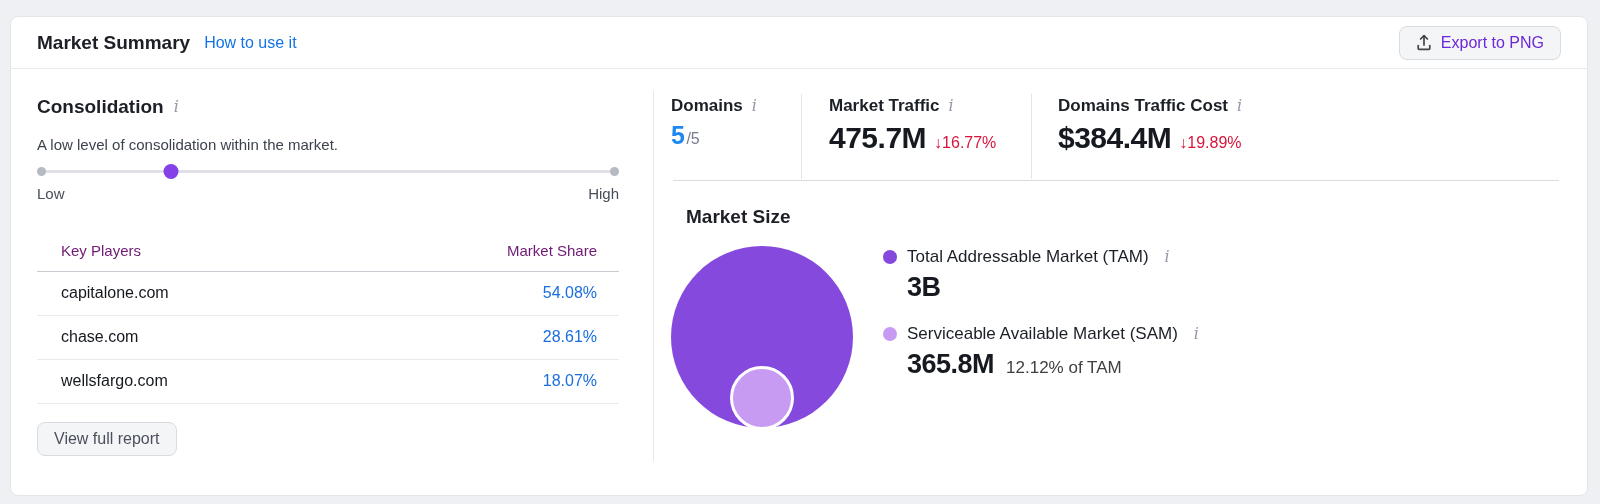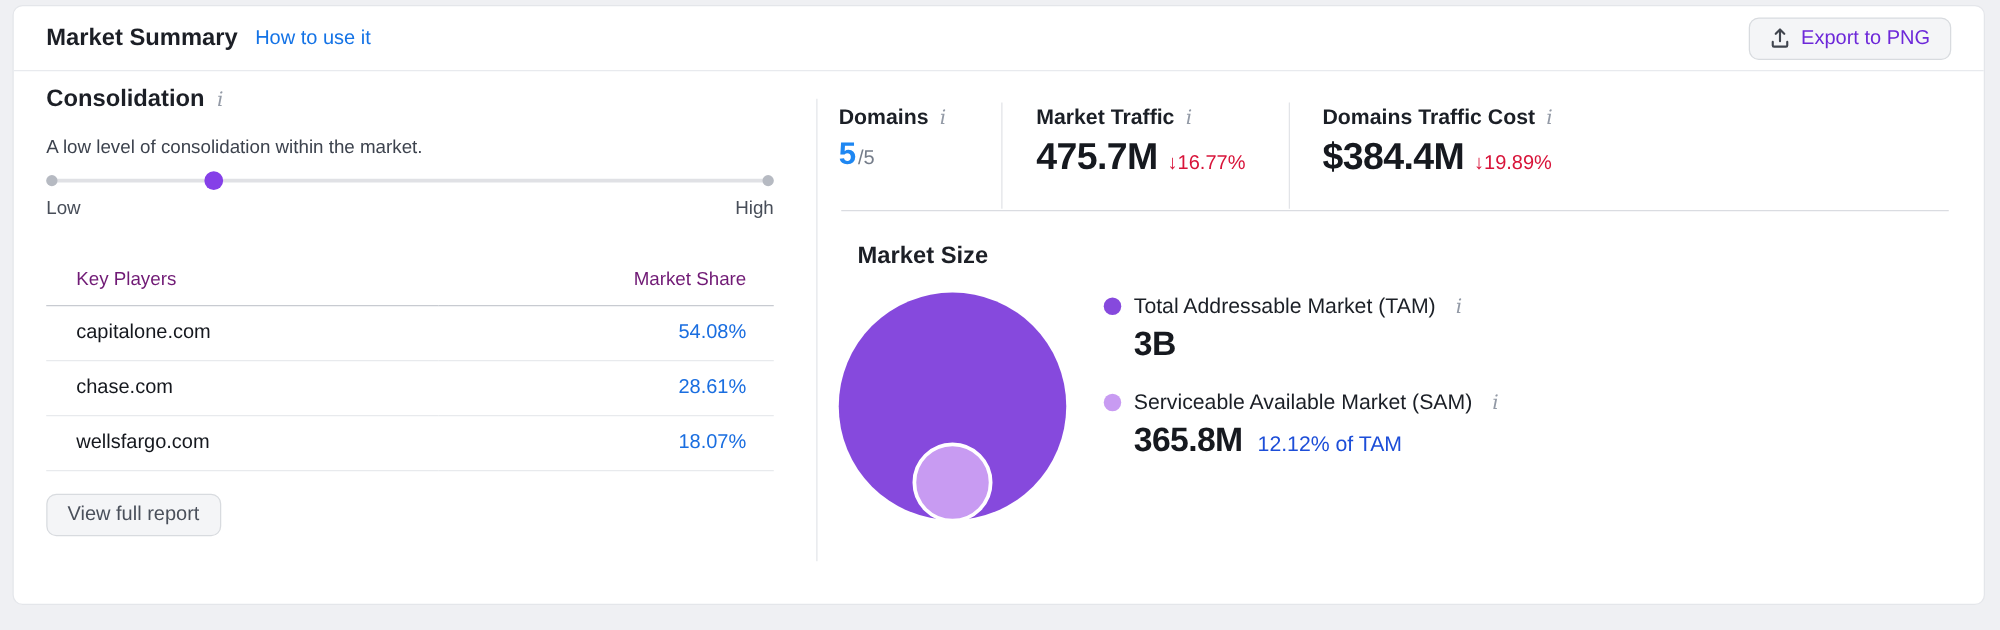--- a/index.html
+++ b/index.html
@@ -5,21 +5,21 @@
   * { margin:0; padding:0; box-sizing:border-box; }
   html,body { width:1600px; height:504px; }
   body {
     background:#eff0f3;
     font-family:"Liberation Sans", sans-serif;
     color:#16191f;
     position:relative;
     overflow:hidden;
   }
   .card {
-    position:absolute; left:10px; top:4px;
+    position:absolute; left:10px; top:16px;
     width:1578px; height:480px;
     background:#ffffff;
     border:1px solid #e4e6ea;
     border-radius:8px;
   }
   
   .card-header {
     display:flex; align-items:center;
     height:52px; padding:0 26px;
     border-bottom:1px solid #e8eaee;
@@ -32,21 +32,21 @@
     font-family:"Liberation Sans", sans-serif;
     font-size:16px; color:#6d28d9; cursor:pointer;
     padding:7px 16px;
   }
   .export-btn { margin-left:auto; }
   
   .card-body { display:flex; height:427px; }
   .left-col { width:642px; padding:0 34px 0 26px; flex:none; }
   .right-col { flex:1; border-left:1px solid #e4e6ea; margin:22px 0 35px; }
   
-  .section-head { display:flex; align-items:center; gap:10px; margin-top:12px; }
+  .section-head { display:flex; align-items:center; gap:10px; margin-top:27px; }
   .section-title { font-size:19px; font-weight:700; color:#1c1f26; }
   .info-i {
     font-family:"DejaVu Serif", serif; font-style:italic;
     font-size:16px; color:#939aa6; cursor:pointer; line-height:1;
   }
   .desc { font-size:15px; color:#3d434e; margin-top:17px; line-height:20px; }
   .slider { position:relative; height:15px; margin-top:9px; cursor:pointer; }
   .slider-track { position:absolute; left:0; right:0; top:6px; height:3px; background:#e0e1e5; border-radius:2px; }
   .end-dot { position:absolute; top:3px; width:9px; height:9px; border-radius:50%; background:#b6bac2; }
   .end-dot.left { left:0; } .end-dot.right { right:0; }
@@ -90,21 +90,21 @@
   }
   .legend { position:absolute; left:229px; top:66px; }
   .legend-row { display:flex; align-items:center; gap:10px; }
   .legend-dot { width:14px; height:14px; border-radius:50%; flex:none; }
   .legend-dot.tam { background:#8649dd; }
   .legend-dot.sam { background:#c89bf2; }
   .legend-label { font-size:17px; color:#1b1f26; }
   .legend-row .info-i { margin-left:6px; }
   .legend-value-row { display:flex; align-items:baseline; gap:12px; margin:5px 0 21px 24px; }
   .legend-value { font-size:27px; font-weight:800; color:#16191f; letter-spacing:-0.5px; }
-  .legend-note { font-size:17px; color:#1d4ed8; }
+  .legend-note { font-size:17px; color:#404040; }
 </style>
 </head>
 <body>
 
 <div class="card">
 
   <div class="card-header">
     <span class="card-title">Market Summary</span>
     <a class="howto-link">How to use it</a>
     <button class="btn export-btn">

